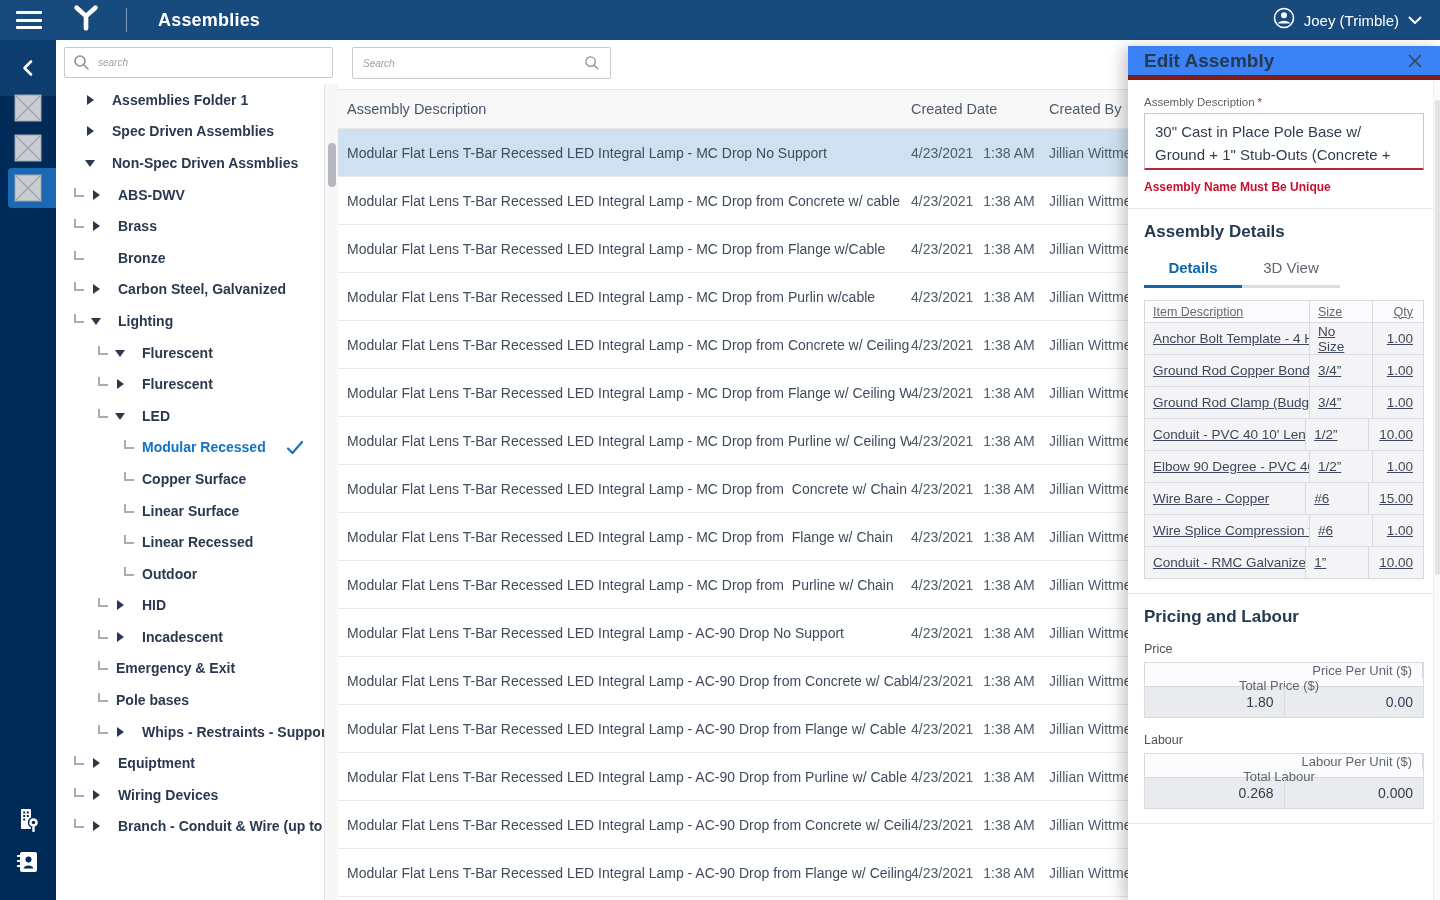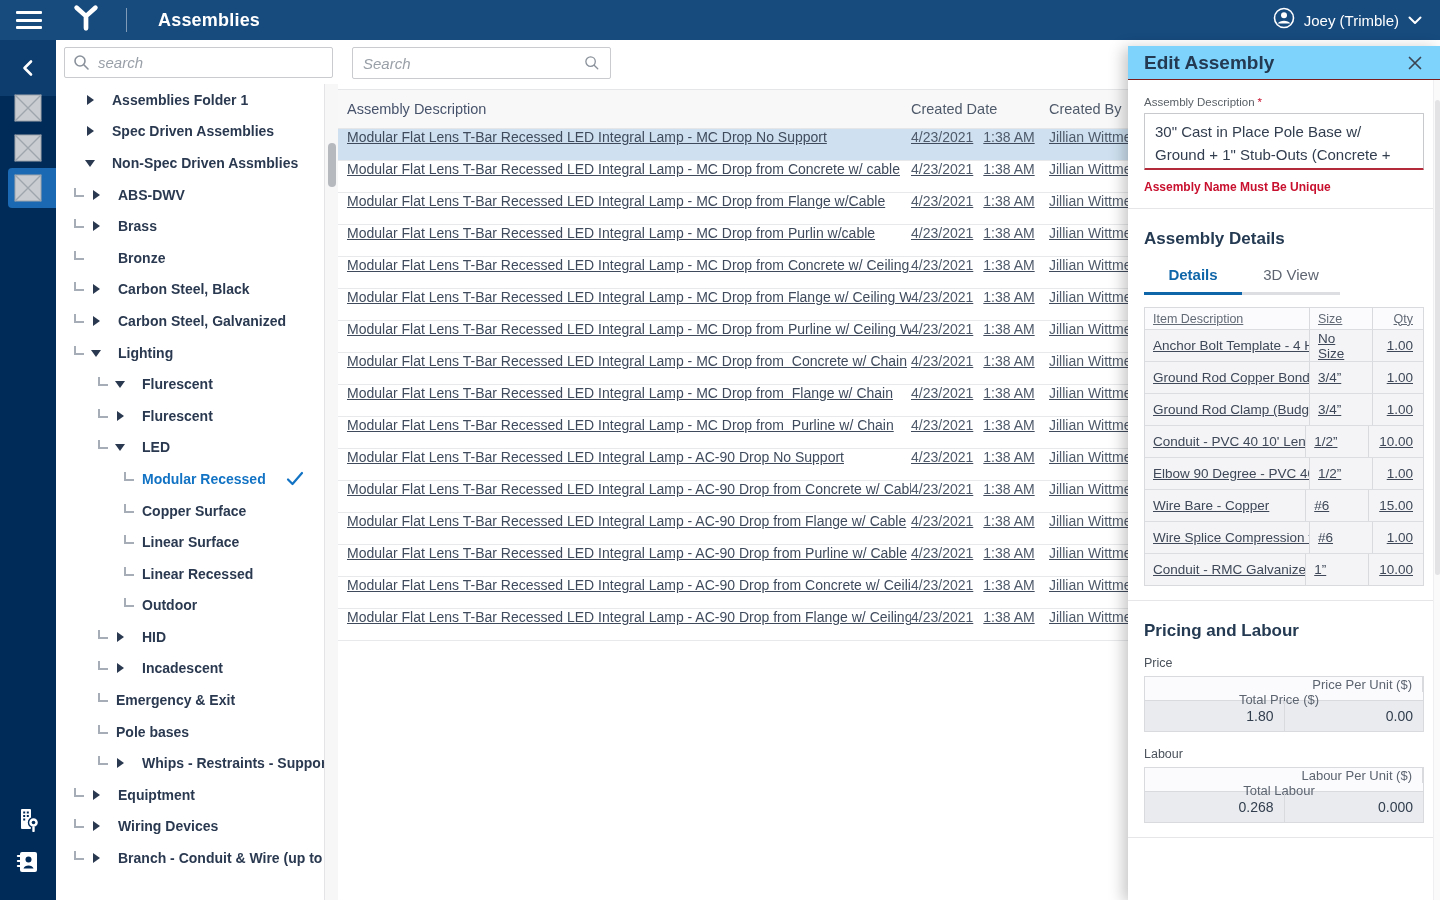--- a/index.html
+++ b/index.html
@@ -26,21 +26,21 @@
     display:flex; align-items:center; justify-content:center; cursor:pointer; }
   .rail-item { position:absolute; left:0; width:56px; height:40px; display:flex; align-items:center; justify-content:center; cursor:pointer; }
   .rail-sel-bg { position:absolute; left:8px; top:128px; width:48px; height:40px;
     background:var(--sidebar-selected-bg,#1a69b2); border-radius:4px 0 0 4px; }
   .rail-bottom-icon { position:absolute; left:0; width:56px; display:flex; justify-content:center; cursor:pointer; }
 
   
   .tree-panel { position:absolute; left:56px; top:40px; width:282px; height:860px; background:#fff; z-index:10; }
   .search-box { display:flex; align-items:center; border:1px solid #c9cbce; border-radius:2px; background:#fff; }
   .tree-search { position:absolute; left:8px; top:7px; width:269px; height:31px; padding:0 8px; }
-  .search-box input { border:none; outline:none; flex:1; font-size:15px; color:#333;
+  .search-box input { border:none; outline:none; flex:1; font-size:10px; color:#333;
     font-family:"Liberation Sans",sans-serif; background:transparent; }
   .search-box input::placeholder { color:#9aa0a8; font-style:italic; }
   .tree-list { position:absolute; left:0; top:44px; width:268px; height:816px; overflow:hidden; }
   .tree-item { display:flex; align-items:center; height:31.6px; cursor:pointer; position:relative;
     font-size:14px; font-weight:600; color:#2a3950; white-space:nowrap; }
   .tree-item.lvl0 { padding-left:30px; } .tree-item.lvl1 { padding-left:18px; }
   .tree-item.lvl2 { padding-left:42px; } .tree-item.lvl3 { padding-left:68px; }
   .elbow { width:10px; height:9px; border-left:2px solid #a7adb6; border-bottom:2px solid #a7adb6;
     margin-right:8px; margin-bottom:5px; flex:0 0 auto; }
   .tarrow { width:10px; height:12px; margin-right:16px; flex:0 0 auto; position:relative; }
@@ -55,43 +55,43 @@
     background:#f7f7f8; border-left:1px solid #e4e4e6; }
   .tree-thumb { position:absolute; left:3px; top:59px; width:8px; height:44px; background:#b6b9be; border-radius:4px; cursor:pointer; }
 
   
   .table-panel { position:absolute; left:338px; top:40px; width:1102px; height:860px; background:#fff; }
   .table-search { position:absolute; left:14px; top:7px; width:259px; height:32px; padding:0 10px; }
   .grid-header { position:absolute; left:0; top:49px; width:1102px; height:40px; background:#f8f8f9;
     border-top:1px solid #e5e6e8; border-bottom:1px solid #e5e6e8; display:flex; align-items:center;
     font-size:14.5px; color:#47536b; }
   .grid-body { position:absolute; left:0; top:89px; width:1102px; height:771px; overflow:hidden; }
-  .grid-row { display:flex; align-items:flex-start; height:32px; border-bottom:1px solid #e8e9ea;
-    font-size:14px; color:#3f4b5d; cursor:pointer; background:#fff;text-decoration:underline; }
+  .grid-row { display:flex; align-items:center; height:48px; border-bottom:1px solid #e8e9ea;
+    font-size:14px; color:#3f4b5d; cursor:pointer; background:#fff; }
   .grid-row.selected { background:var(--selected-row-bg,#cfe1f0); }
   .gc-desc { flex:0 0 573px; padding-left:9px; overflow:hidden; white-space:pre; }
   .gc-date { flex:0 0 138px; display:flex; gap:10px; color:#4f5a6a; white-space:nowrap; }
   .gc-by { flex:1 1 auto; color:#4f5a6a; overflow:hidden; white-space:nowrap; }
 
   
   .edit-panel { position:absolute; left:1128px; top:46px; width:312px; height:854px; background:#fff;
     box-shadow:-5px 2px 14px rgba(0,0,0,.22); z-index:50; }
-  .panel-header { height:34px; background:#7dd3fc; border-bottom:1px solid #7f1d1d;
+  .panel-header { height:34px; background:#3b82f6; border-bottom:5px solid #7f1d1d;
     display:flex; align-items:center; padding:0 16px; }
   .panel-header h2 { font-size:19px; font-weight:600; color:#243a52; }
   .panel-close { margin-left:auto; background:none; border:none; cursor:pointer; display:flex; }
   .panel-body { padding:16px 16px 0 16px; }
   .field-label { font-size:11.5px; color:#5a6167; }
   .req { color:var(--error-red,#c8102e); margin-left:3px; }
   .desc-input { width:100%; height:57px; margin-top:5px; resize:none; overflow:hidden;
     border:1px solid #c7c9cc; border-bottom:2px solid #b32b3a; border-radius:1px;
     font-family:"Liberation Sans",sans-serif; font-size:15px; line-height:1.55; color:#323e4f; padding:6px 10px; outline:none; }
   .error-text { margin-top:6px; font-size:12px; font-weight:700; color:var(--error-red,#c8102e); }
   .p-divider { border:none; border-top:1px solid #e6e6e8; margin:14px -16px 0 -16px; }
-  .section-h { font-size:17px; font-weight:700; color:#243a52; margin-top:20px; }
+  .section-h { font-size:17px; font-weight:700; color:#243a52; margin-top:13px; }
   .tabs { display:flex; width:196px; margin-top:9px; border-bottom:3px solid #dddee1; position:relative; }
   .tab { flex:1; text-align:center; font-size:15px; padding:8px 0 9px 0; color:#5f6672; cursor:pointer; position:relative; }
   .tab.active { color:var(--primary-blue,#0f66a9); font-weight:700; }
   .tab.active::after { content:""; position:absolute; left:0; right:0; bottom:-3px; height:3px;
     background:var(--primary-blue,#0f66a9); }
   .items-table { margin-top:12px; border:1px solid #d8dade; }
   .it-row { display:flex; align-items:flex-start; height:32px; background:#f4f4f6; border-top:1px solid #dcdde0;
     font-size:13.5px; color:#3e4858;text-decoration:underline; }
   .it-head { height:21px; background:#fbfbfd; border-top:none; font-size:12.5px; color:#636b77; }
   .c-desc { flex:1 1 auto; padding:0 8px; overflow:hidden; white-space:nowrap; border-right:1px solid #d8dade; align-self:stretch; display:flex; align-items:center; }
@@ -233,25 +233,20 @@
           <span>Brass</span>
         </div>
         <div class="tree-item lvl1">
           <span class="elbow"></span>
           <span class="tarrow slot"></span>
           <span>Bronze</span>
         </div>
         <div class="tree-item lvl1">
           <span class="elbow"></span>
           <span class="tarrow collapsed"></span>
-          <span>Carbon Steel, Black</span>
-        </div>
-        <div class="tree-item lvl1">
-          <span class="elbow"></span>
-          <span class="tarrow collapsed"></span>
           <span>Carbon Steel, Galvanized</span>
         </div>
         <div class="tree-item lvl1">
           <span class="elbow"></span>
           <span class="tarrow expanded"></span>
           <span>Lighting</span>
         </div>
         <div class="tree-item lvl2">
           <span class="elbow"></span>
           <span class="tarrow expanded"></span>

